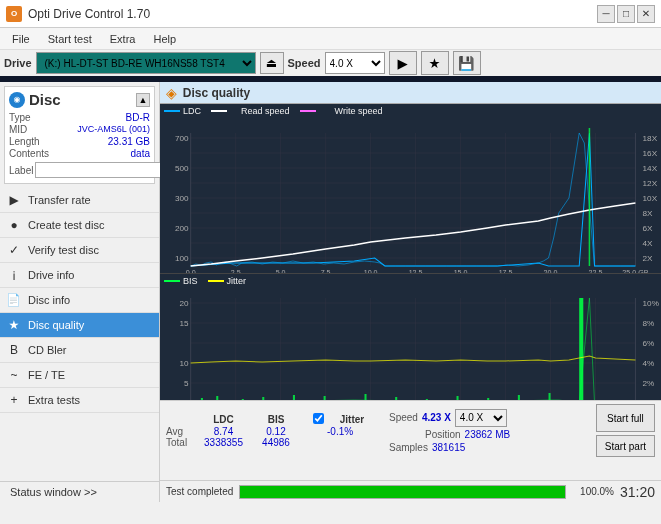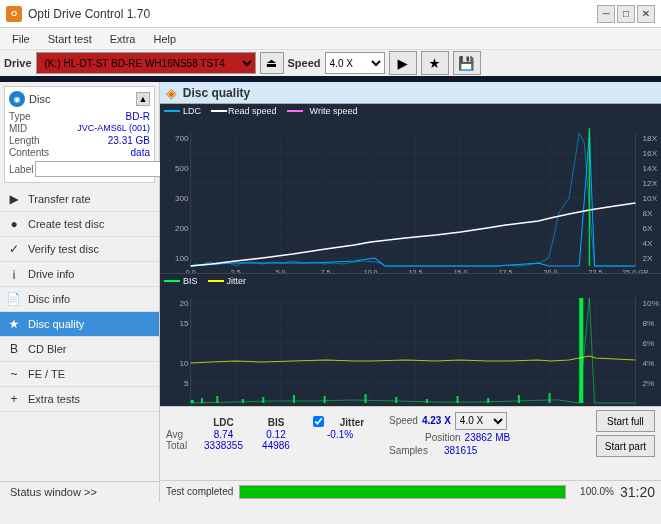--- a/index.html
+++ b/index.html
@@ -14,34 +14,34 @@
     .titlebar-btn { width: 18px; height: 18px; border: 1px solid #aaa; background: #e8e8e8; cursor: pointer; display: flex; align-items: center; justify-content: center; font-size: 10px; color: #333; }
     .titlebar-btn.close { background: #e8e8e8; }
     
     
     .menubar { background: #f5f5f5; border-bottom: 1px solid #ddd; display: flex; align-items: center; height: 22px; padding: 0 4px; gap: 2px; }
     .menubar-item { padding: 2px 8px; cursor: pointer; font-size: 11px; color: #333; }
     
     
     .toolbar { background: #f0f0f0; border-bottom: 6px solid #0f172a; display: flex; align-items: center; height: 32px; padding: 2px 4px; gap: 4px; }
     .toolbar-label { font-size: 11px; font-weight: bold; color: #333; }
-    .toolbar-drive-select { height: 22px; font-size: 10px; border: 1px solid #999; background: #b91c1c; flex: 1; max-width: 220px; padding: 0 4px; }
+    .toolbar-drive-select { height: 22px; font-size: 10px; border: 1px solid #999; background: #0f766e; flex: 1; max-width: 220px; padding: 0 4px; }
     .toolbar-eject { width: 24px; height: 22px; background: #e8e8e8; border: 1px solid #999; cursor: pointer; display: flex; align-items: center; justify-content: center; font-size: 12px; }
     .toolbar-speed-select { height: 22px; font-size: 10px; border: 1px solid #999; background: white; width: 60px; }
     .toolbar-icon-btn { width: 28px; height: 24px; background: #e8e8e8; border: 1px solid #999; cursor: pointer; display: flex; align-items: center; justify-content: center; }
     
     
     .main-content { display: flex; height: calc(524px - 28px - 22px - 32px - 22px); }
     
     
     .sidebar { width: 160px; min-width: 160px; background: #f0f0f0; border-right: 1px solid #ccc; display: flex; flex-direction: column; }
     
     .disc-panel { border: 1px solid #ccc; margin: 4px; background: white; padding: 4px; }
     .disc-header { display: flex; align-items: center; gap: 4px; margin-bottom: 4px; }
-    .disc-header-text { font-size: 11px; font-weight: normal; color: #333; }
+    .disc-header-text { font-size: 15px; font-weight: bold; color: #333; }
     .disc-expand { margin-left: auto; width: 14px; height: 14px; background: #e0e0e0; border: 1px solid #aaa; display: flex; align-items: center; justify-content: center; font-size: 9px; cursor: pointer; }
     
     .disc-field { display: flex; justify-content: space-between; margin-bottom: 1px; }
     .disc-field-label { color: #555; font-size: 10px; }
     .disc-field-value { color: #0000cc; font-size: 10px; text-align: right; }
     .disc-label-row { display: flex; align-items: center; gap: 2px; margin-top: 2px; }
     .disc-label-input { height: 16px; border: 1px solid #aaa; flex: 1; font-size: 10px; padding: 0 2px; }
     .disc-label-edit-btn { width: 18px; height: 18px; background: #e8e8e8; border: 1px solid #aaa; cursor: pointer; display: flex; align-items: center; justify-content: center; font-size: 10px; }
     
     .sidebar-nav { display: flex; flex-direction: column; flex: 1; }
@@ -188,25 +188,25 @@
 
     <div style="flex:1;display:flex;flex-direction:column;background:#1e2a3a;overflow:hidden;">
 
       <div style="flex:1;position:relative;border-bottom:1px solid #444;">
 
         <div style="background:#1e2a3a;padding:2px 4px;display:flex;gap:10px;align-items:center;">
           <span style="display:flex;align-items:center;gap:3px;font-size:9px;color:#eee;">
             <span style="display:inline-block;width:16px;height:2px;background:#00aaff;"></span>
             <span>LDC</span>
           </span>
-          <span style="display:flex;align-items:center;gap:1px;font-size:9px;color:#eee;justify-content:flex-end;">
+          <span style="display:flex;align-items:center;gap:14px;font-size:9px;color:#eee;justify-content:flex-end;">
             <span style="display:inline-block;width:16px;height:2px;background:#ffffff;"></span>
             <span>Read speed</span>
           </span>
-          <span style="display:flex;align-items:center;gap:7px;font-size:9px;color:#eee;">
+          <span style="display:flex;align-items:center;gap:19px;font-size:9px;color:#eee;">
             <span style="display:inline-block;width:16px;height:2px;background:#ff66ff;"></span>
             <span>Write speed</span>
           </span>
         </div>
         <svg width="100%" height="155" viewBox="0 0 490 155" preserveAspectRatio="none" style="display:block;">
 
           <rect x="0" y="0" width="490" height="155" fill="#1e2a3a"></rect>
 
           <line x1="30" y1="20" x2="465" y2="20" stroke="#334" stroke-width="0.5"></line>
           <line x1="30" y1="35" x2="465" y2="35" stroke="#334" stroke-width="0.5"></line>
@@ -386,28 +386,28 @@
           <span style="color:#555;">Speed</span>
           <span style="color:#0000cc;font-weight:bold;">4.23 X</span>
           <select style="height:18px;font-size:10px;border:1px solid #999;width:52px;">
             <option>4.0 X</option>
           </select>
         </div>
         <div style="display:flex;align-items:center;gap:4px;">
           <span style="color:#555;padding-left:36px;">Position</span>
           <span style="color:#0000cc;">23862 MB</span>
         </div>
-        <div style="display:flex;align-items:flex-start;gap:16px;">
+        <div style="display:flex;align-items:flex-start;gap:4px;">
           <span style="color:#555;">Samples</span>
           <span style="color:#0000cc;">381615</span>
         </div>
       </div>
 
       <div style="display:flex;flex-direction:column;gap:3px;margin-left:auto;">
-        <button class="action-btn" style="height:22px;font-size:10px;background:#e8e8e8;border:1px solid #999;cursor:pointer;padding:0 8px;">Start full</button>
+        <button class="action-btn" style="height:28px;font-size:10px;background:#e8e8e8;border:1px solid #999;cursor:pointer;padding:0 8px;">Start full</button>
         <button class="action-btn" style="height:22px;font-size:10px;background:#e8e8e8;border:1px solid #999;cursor:pointer;padding:0 8px;">Start part</button>
       </div>
     </div>
 
     <div style="background:#f0f0f0;border-top:1px solid #ccc;display:flex;align-items:center;gap:6px;padding:3px 6px;height:22px;margin-top:20px;">
       <span style="font-size:10px;color:#333;">Test completed</span>
       <div style="flex:1;height:14px;background:#e0e0e0;border:1px solid #aaa;">
         <div style="width:100%;height:100%;background:#00c000;"></div>
       </div>
       <span style="font-size:10px;color:#333;width:42px;text-align:right;">100.0%</span>

